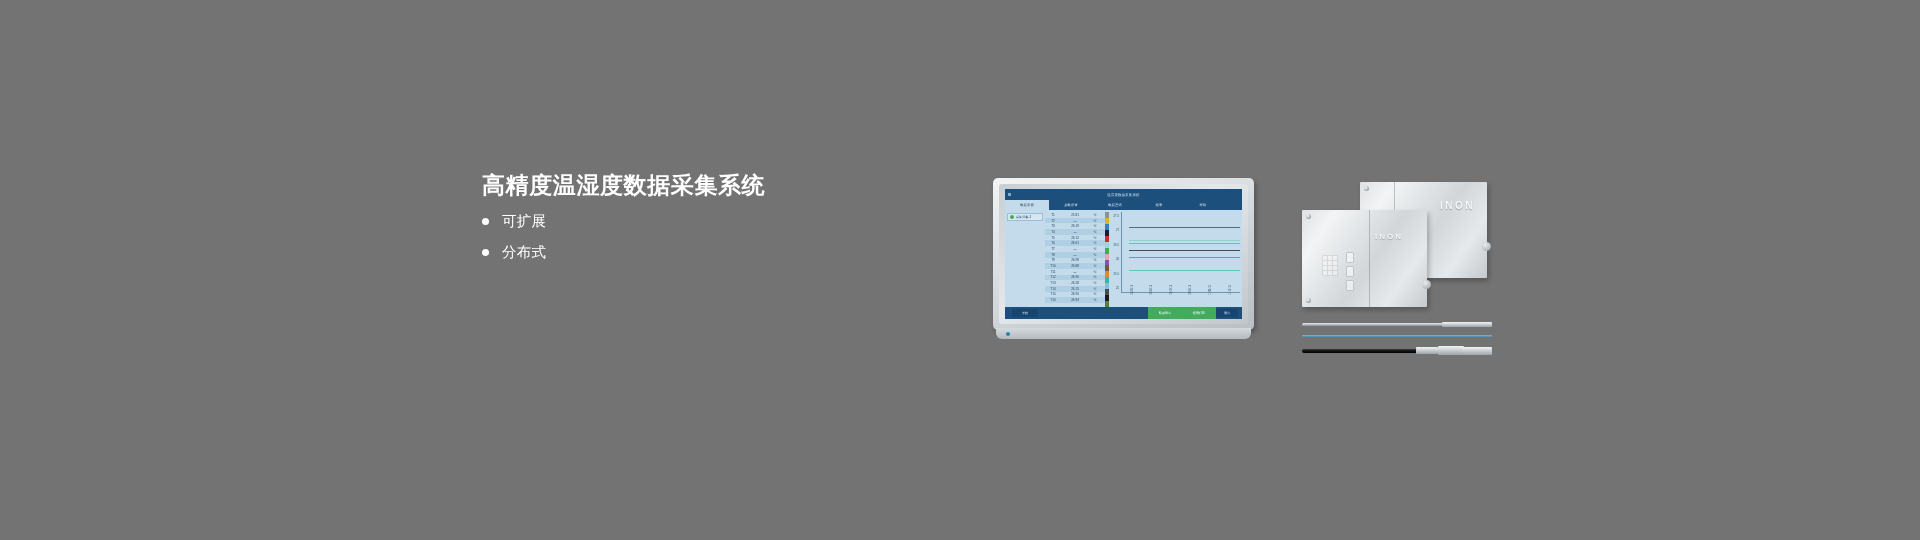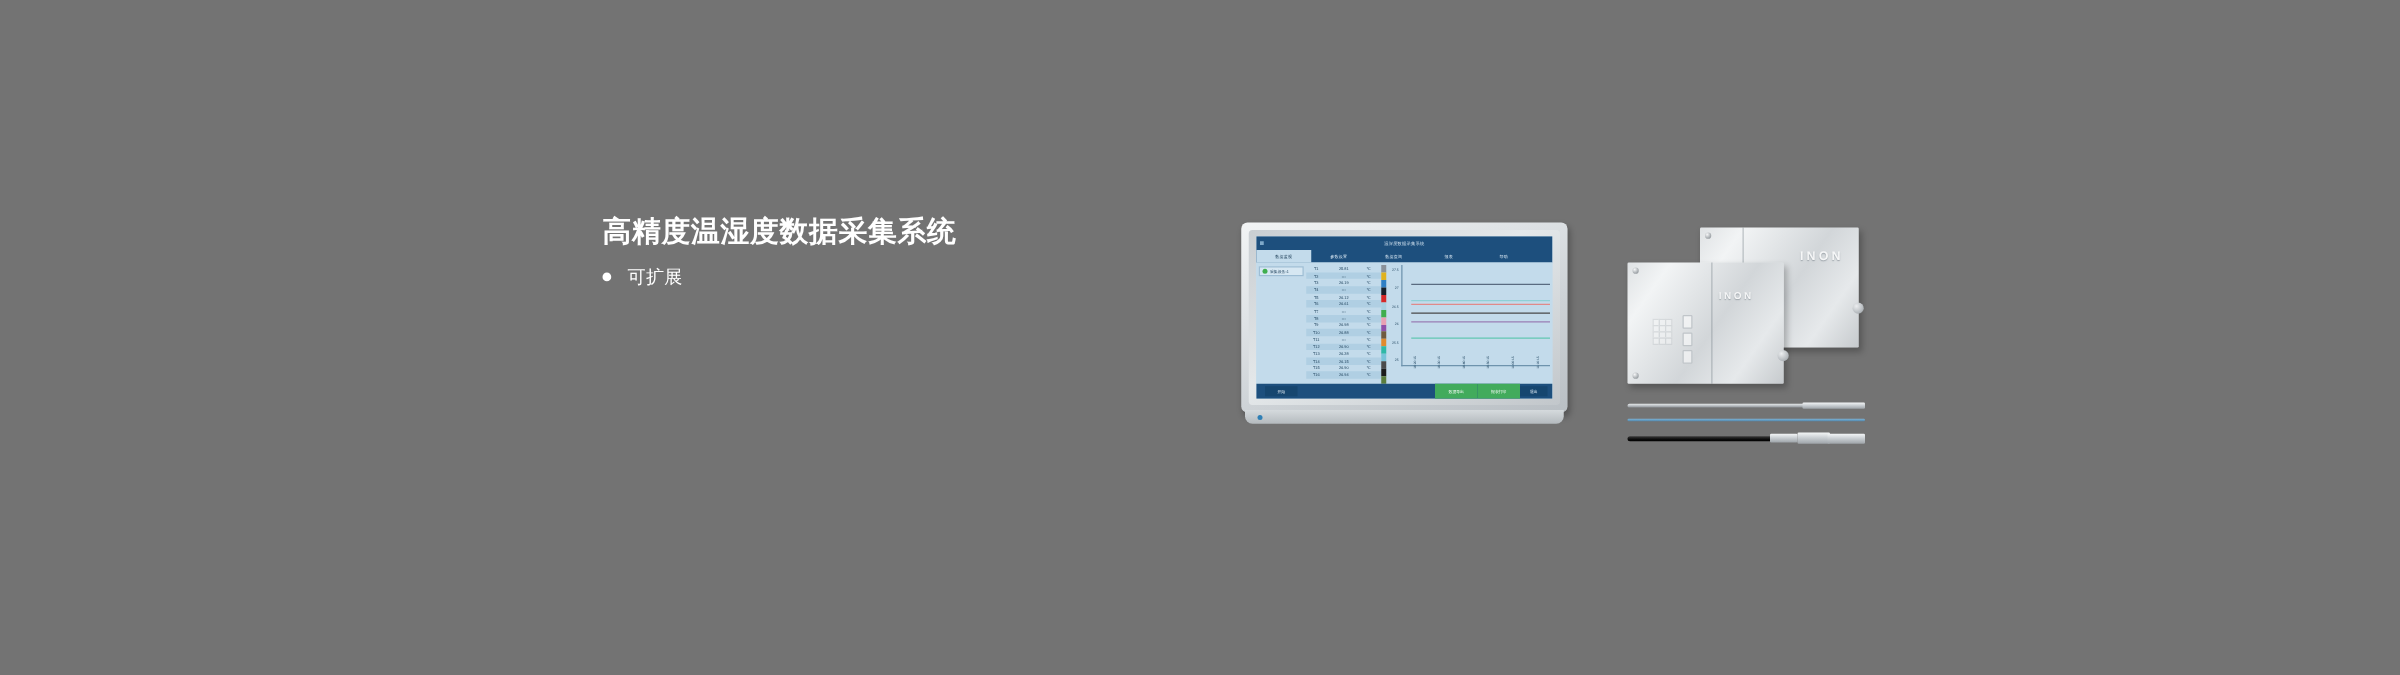--- a/index.html
+++ b/index.html
@@ -377,20 +377,24 @@
 <body>
 
 <div id="banner">
 
   <div id="copy-block">
     <h1 id="headline">高精度温湿度数据采集系统</h1>
 
     <div class="feature-row">
       <span class="feature-dot"></span>
       <span class="feature-label">可扩展</span>
+    </div>
+    <div class="feature-row">
+      <span class="feature-dot"></span>
+      <span class="feature-label">分布式</span>
     </div>
   </div>
 
   <div id="monitor">
     <div id="monitor-bezel">
       <div id="monitor-inner-frame">
         <div id="monitor-screen">
 
           <div id="screen-titlebar">
             <span id="screen-titlebar-icon"></span>

